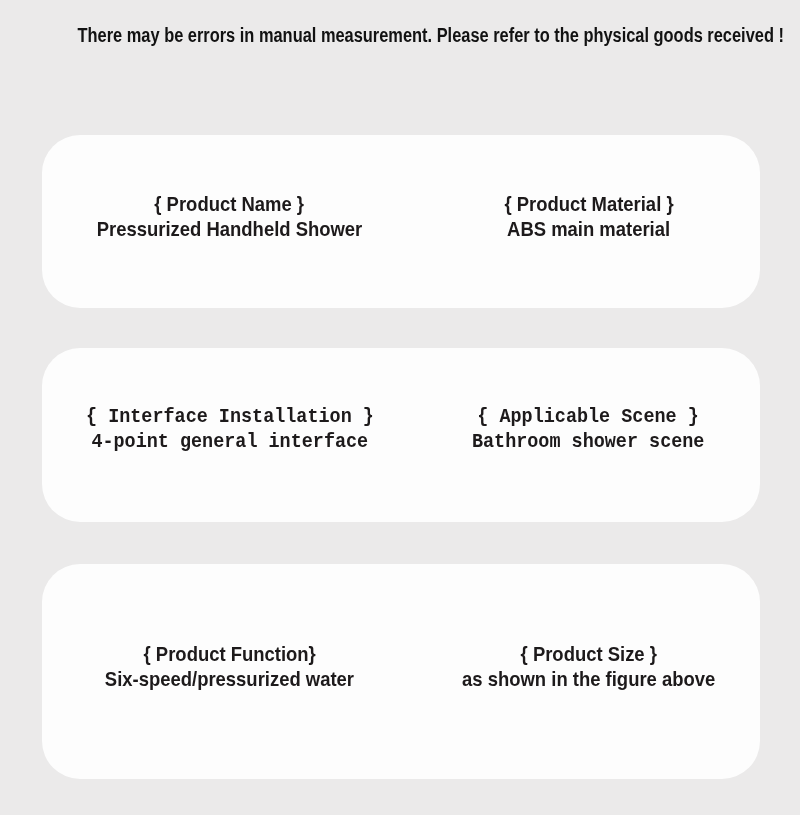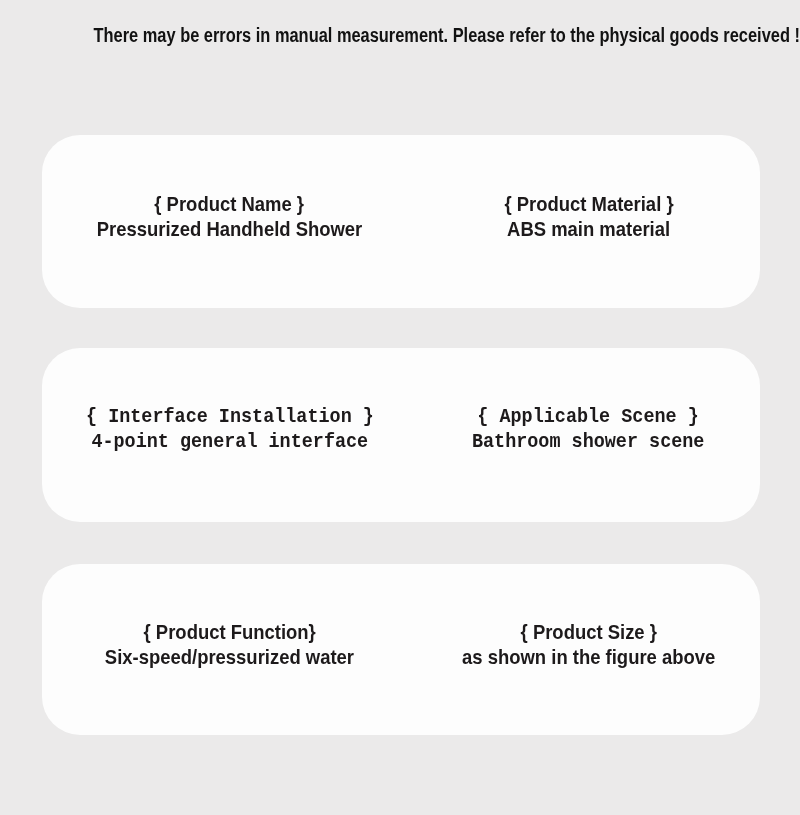--- a/index.html
+++ b/index.html
@@ -11,21 +11,21 @@
   .page {
     position: relative;
     width: 800px;
     height: 815px;
     background: #ebeaea;
     overflow: hidden;
   }
   .notice {
     position: absolute;
     top: 24px;
-    left: 16px;
+    left: 0;
     width: 768px;
     text-align: center;
     font-size: 20px;
     font-weight: bold;
     color: #121212;
     white-space: nowrap;
   }
   .notice .condense {
     display: inline-block;
     transform: scaleX(0.82);
@@ -36,21 +36,21 @@
     position: absolute;
     left: 42px;
     width: 718px;
     background: #fdfdfd;
     border-radius: 38px;
     display: flex;
     flex-direction: row;
   }
   .card-1 { top: 135px; height: 173px; }
   .card-2 { top: 348px; height: 174px; font-family: Liberation Mono, monospace; }
-  .card-3 { top: 564px; height: 171px; }
+  .card-3 { top: 564px; height: 215px; }
   .spec-col {
     width: 50%;
     display: flex;
     flex-direction: column;
     align-items: center;
     justify-content: center;
     padding-bottom: 12px;
     margin-left: 16px;
   }
   .spec-line {

